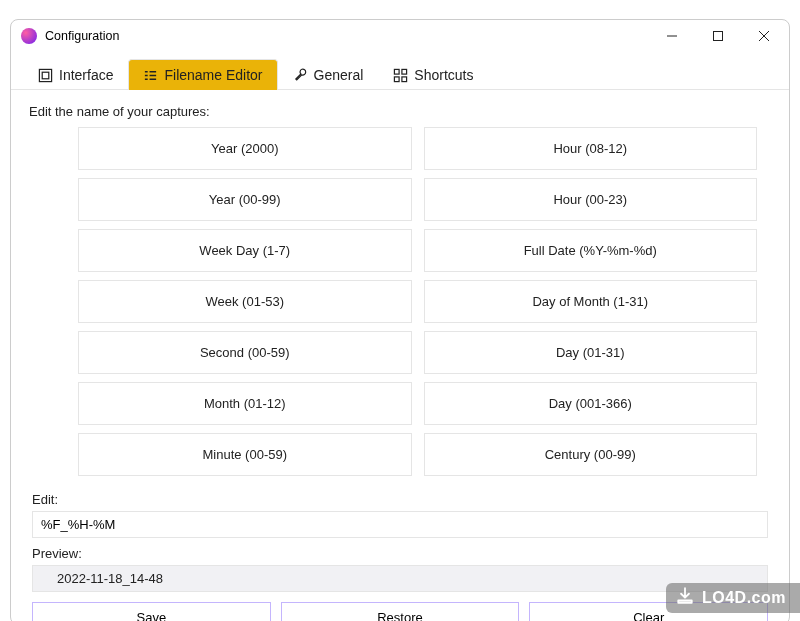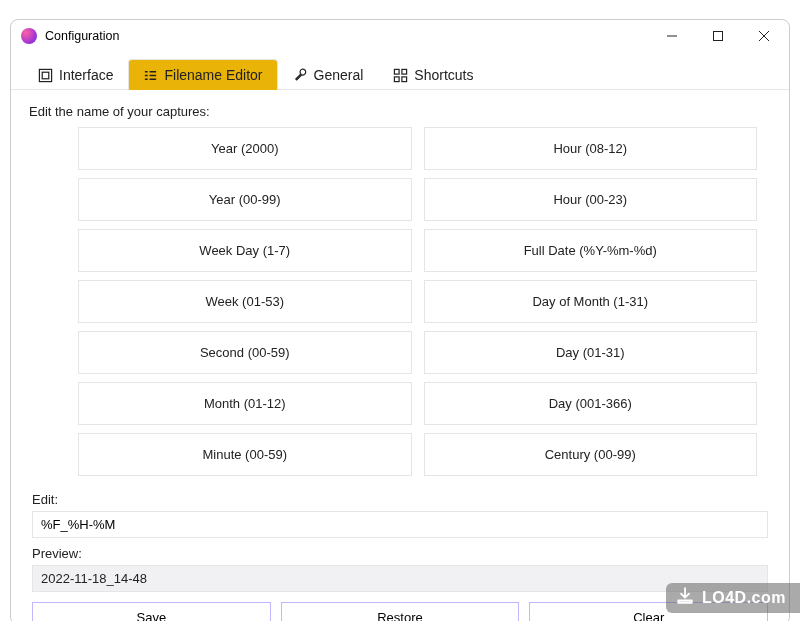--- a/index.html
+++ b/index.html
@@ -102,21 +102,21 @@
       border: 1px solid #e5e5e5;
       padding: 5px 8px;
       font-size: 13px;
       font-family: inherit;
       background: #fff;
     }
     .preview-box {
       width: calc(100% - 6px);
       margin: 2px 3px 10px 3px;
       border: 1px solid #e5e5e5;
-      padding: 5px 8px;
+      padding: 5px 24px;
       font-size: 13px;
       background: #f1f1f4;
       color: #222;
     }
     .action-row {
       display: flex;
       gap: 10px;
       margin: 0 3px;
     }
     .action-btn {

